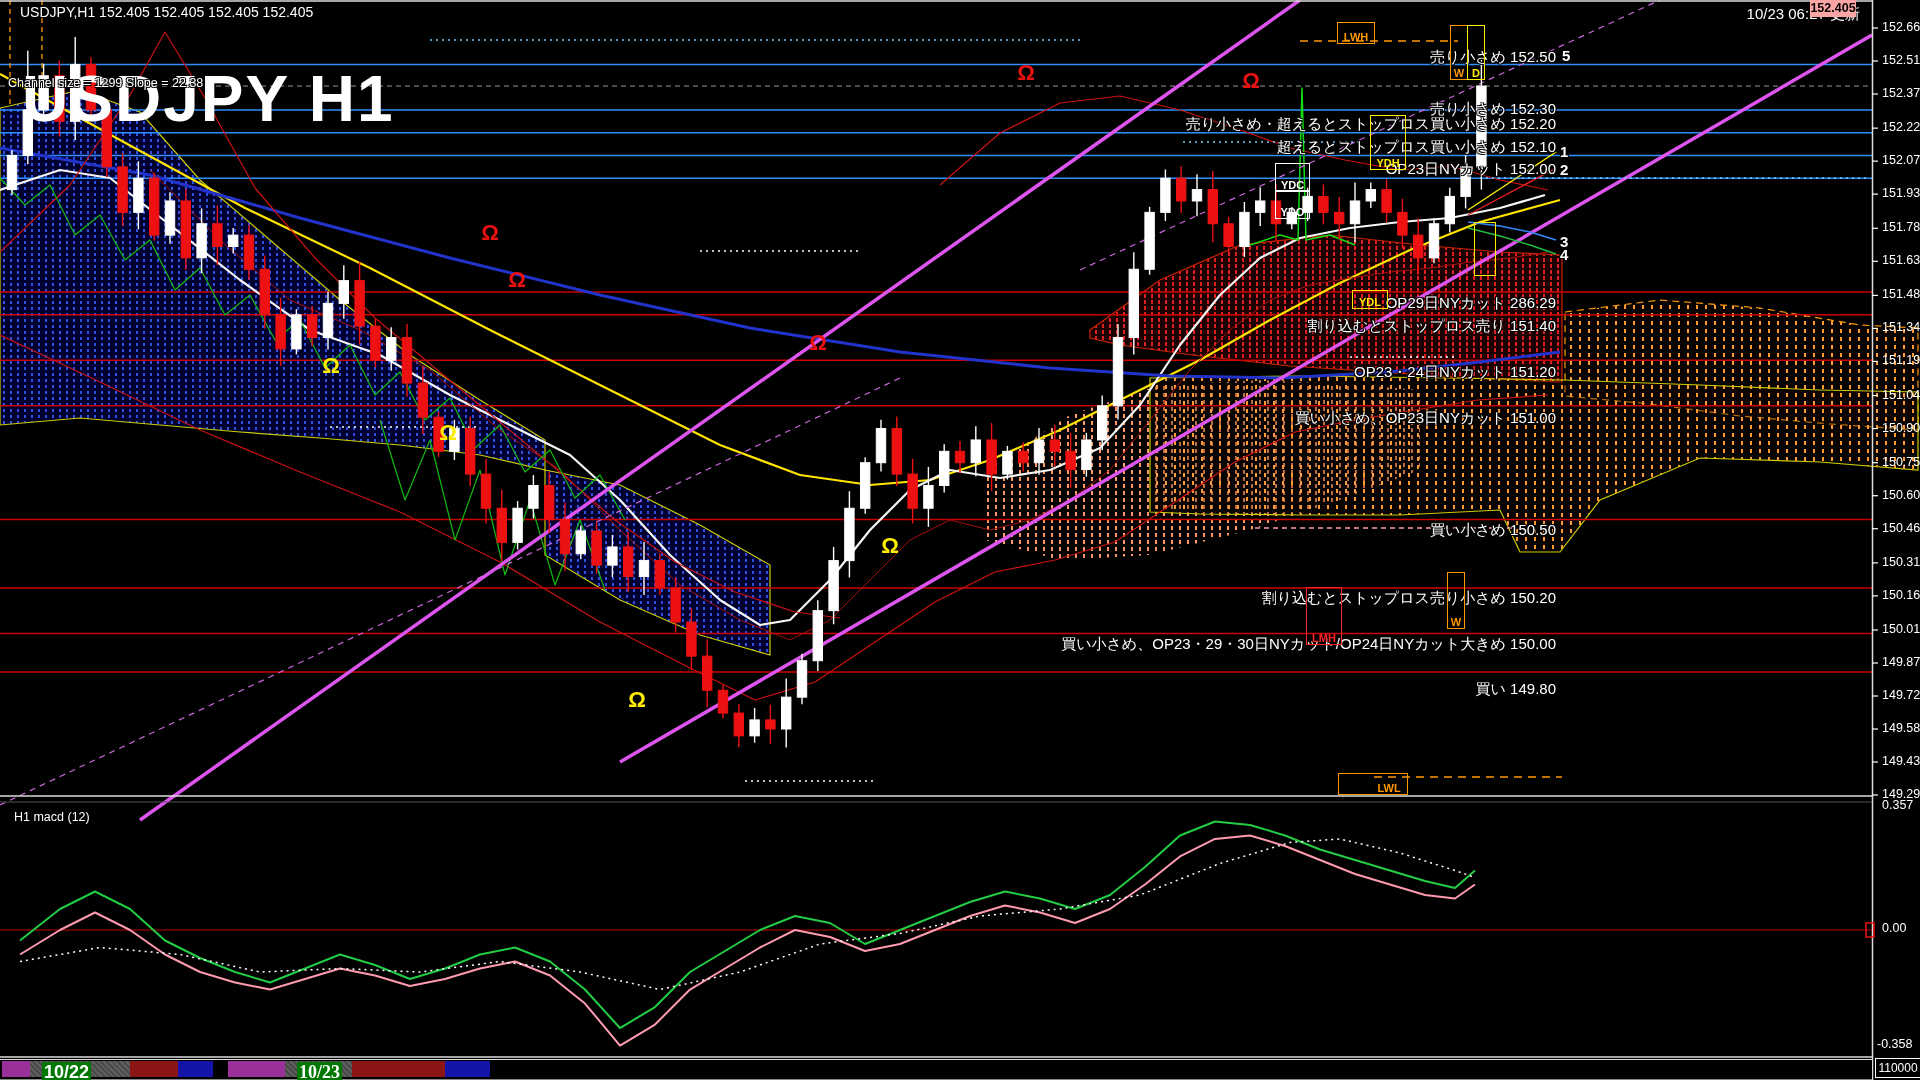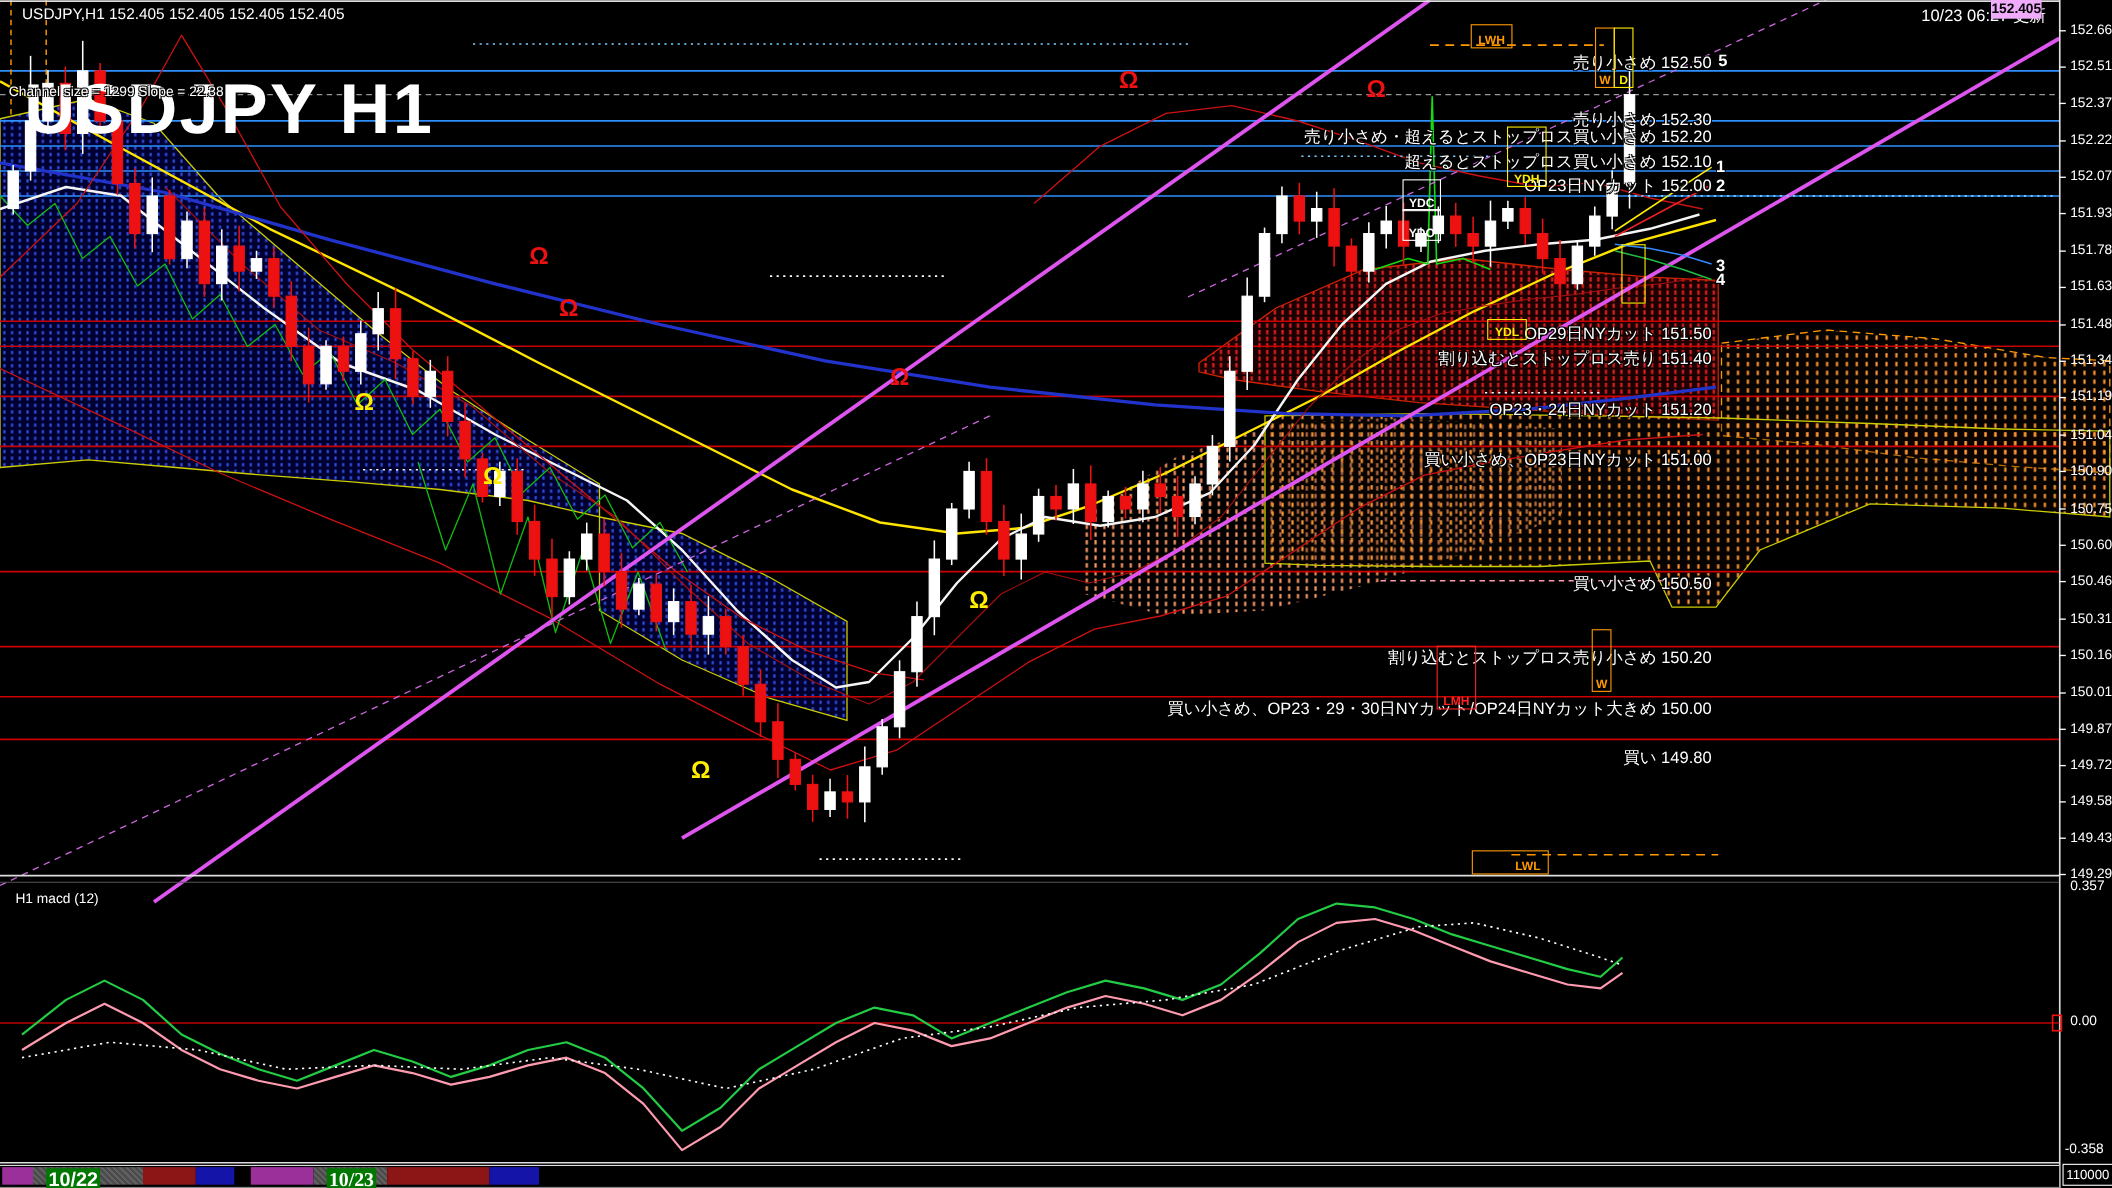--- a/index.html
+++ b/index.html
@@ -7,21 +7,21 @@
         font-family:"Liberation Sans","DejaVu Sans",sans-serif;}
   svg{position:absolute;left:0;top:0;}
   .ovl{position:absolute;color:#fff;white-space:nowrap;}
   .sh{text-shadow:1px 1px 0 #000,-1px -1px 0 #000,1px -1px 0 #000,-1px 1px 0 #000;}
   #title{left:20px;top:4px;font-size:14px;}
   #update{right:60px;top:5px;font-size:15px;}
   #watermark{left:22px;top:62px;font-size:64px;font-weight:bold;letter-spacing:2px;}
   #channel{left:8px;top:76px;font-size:12.5px;}
   #macd-label{left:14px;top:810px;font-size:12.5px;}
   .axlab{position:absolute;left:1882px;color:#fff;font-size:12.5px;}
-  #price-current{position:absolute;left:1810px;width:46px;height:17px;background:#f0abfc;color:#000;
+  #price-current{position:absolute;left:1810px;width:46px;height:17px;background:#fca5a5;color:#000;
                  font-size:12.5px;font-weight:bold;text-align:center;line-height:17px;}
   .ann{position:absolute;color:#fff;font-size:15px;text-align:right;}
   .fig{position:absolute;color:#fff;font-size:15px;font-weight:bold;}
   .tagbox{position:absolute;font-size:11px;font-weight:bold;display:flex;align-items:flex-end;justify-content:center;}
   #strip{position:absolute;left:0;top:1059px;width:1872px;height:19px;background:#000;
          border-top:1px solid #ddd;border-bottom:1px solid #888;}
   .seg{position:absolute;top:1px;height:16px;}
   .seglab{position:relative;top:1px;left:12px;background:#007700;color:#fff;font-size:18px;font-weight:bold;padding:0 2px;}
   #macd-badge{position:absolute;left:905px;top:1062px;width:64px;height:15px;background:#7a7a7a;
               color:#22ee44;font-size:12px;text-align:center;line-height:15px;}
@@ -388,21 +388,21 @@
       <div class="axlab" style="top: 721.008px;">149.580</div>
       <div class="axlab" style="top: 754.01px;">149.435</div>
       <div class="axlab" style="top: 787.012px;">149.290</div>
     </div>
   <div id="annotations">
       <div class="ann sh" style="top: 48px; right: 364px;">売り小さめ 152.50</div>
       <div class="ann sh" style="top: 100px; right: 364px;">売り小さめ 152.30</div>
       <div class="ann sh" style="top: 115px; right: 364px;">売り小さめ・超えるとストップロス買い小さめ 152.20</div>
       <div class="ann sh" style="top: 138px; right: 364px;">超えるとストップロス買い小さめ 152.10</div>
       <div class="ann sh" style="top: 160px; right: 364px;">OP23日NYカット 152.00</div>
-      <div class="ann sh" style="top: 294px; right: 364px;">OP29日NYカット 151.50</div>
+      <div class="ann sh" style="top: 294px; right: 364px;">OP29日NYカット 286.29</div>
       <div class="ann sh" style="top: 317px; right: 364px;">割り込むとストップロス売り 151.40</div>
       <div class="ann sh" style="top: 363px; right: 364px;">OP23・24日NYカット 151.20</div>
       <div class="ann sh" style="top: 409px; right: 364px;">買い小さめ、OP23日NYカット 151.00</div>
       <div class="ann sh" style="top: 521px; right: 364px;">買い小さめ 150.50</div>
       <div class="ann sh" style="top: 589px; right: 364px;">割り込むとストップロス売り小さめ 150.20</div>
       <div class="ann sh" style="top: 635px; right: 364px;">買い小さめ、OP23・29・30日NYカット/OP24日NYカット大きめ 150.00</div>
       <div class="ann sh" style="top: 680px; right: 364px;">買い 149.80</div>
     </div>
   <div id="figures">
       <div class="fig sh" style="left: 1562px; top: 47px;">5</div>

